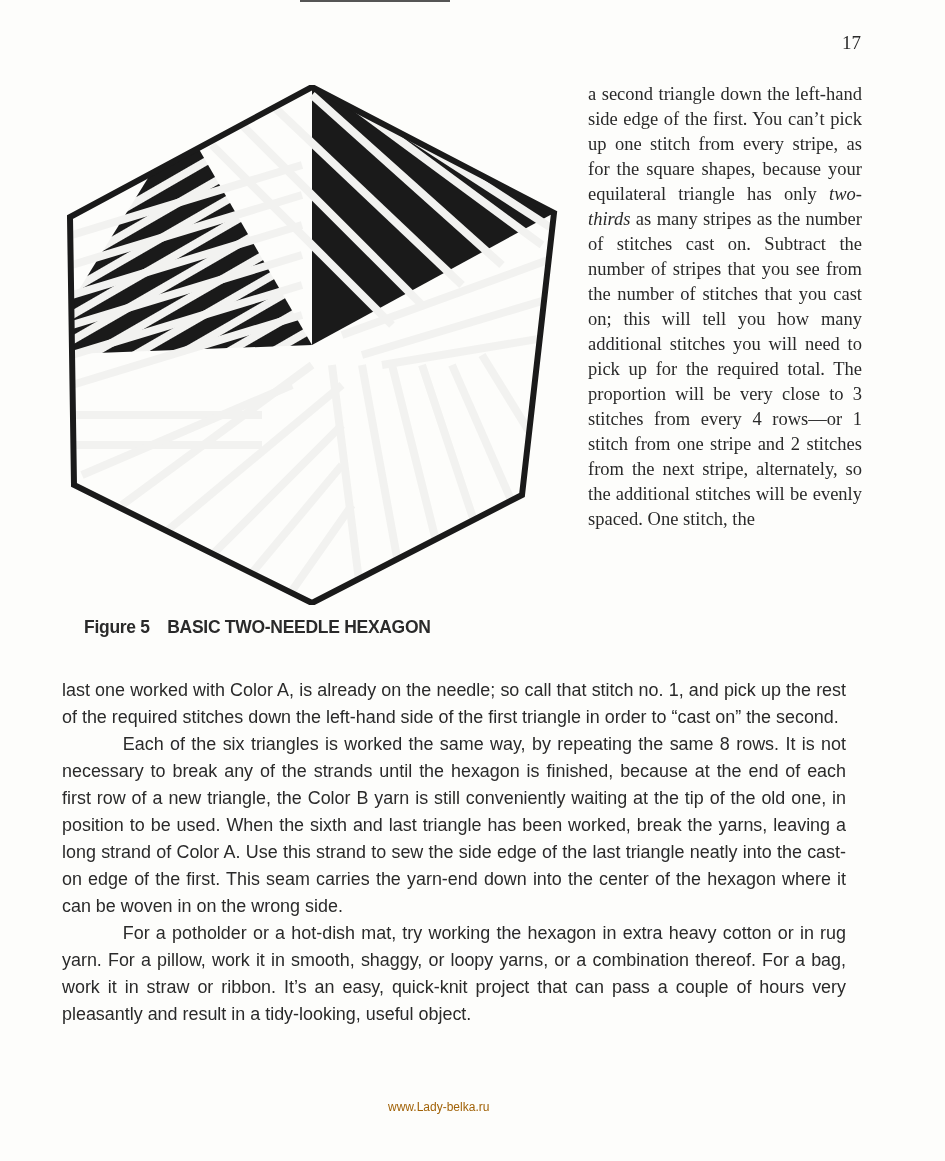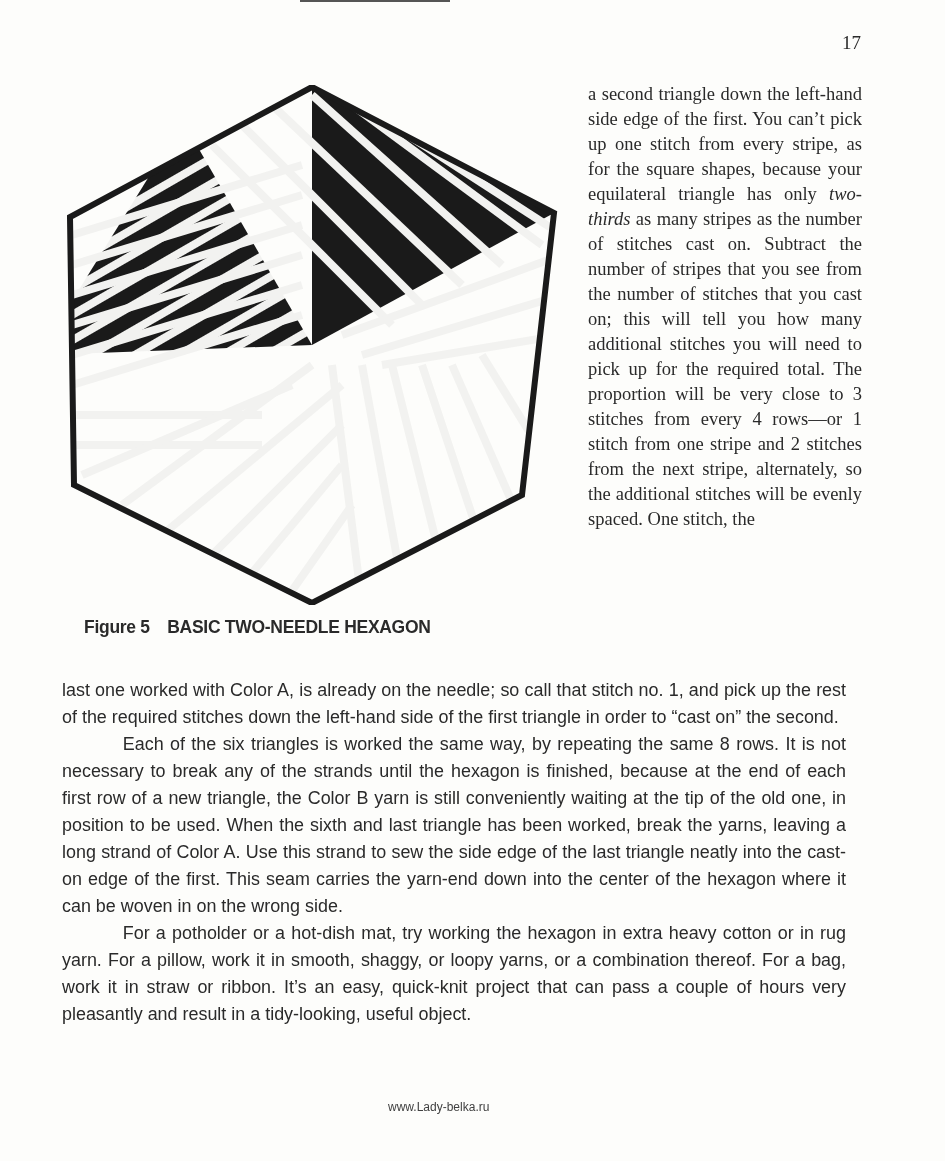--- a/index.html
+++ b/index.html
@@ -22,21 +22,21 @@
   }
   .col-text p { margin: 0; }
   .body-text {
     position: absolute; left: 62px; top: 676px; width: 800px; font-family: "Liberation Sans", sans-serif;
     font-size: 18.3px; line-height: 27px; text-align: justify; transform: scaleX(0.98); transform-origin: left;
   }
   .body-text p { margin: 0; }
   .body-text p.indent { text-indent: 62px; }
   .watermark {
     position: absolute; left: 388px; top: 1100px; font-family: "Liberation Sans", sans-serif;
-    font-size: 12px; color: #404040;
+    font-size: 12px; color: #a16207;
   }
 </style>
 </head>
 <body>
 
 <div class="topline"></div>
 <div class="page-number">17</div>
 
 <div class="figure">
   <svg viewBox="0 0 500 520" xmlns="http://www.w3.org/2000/svg">

